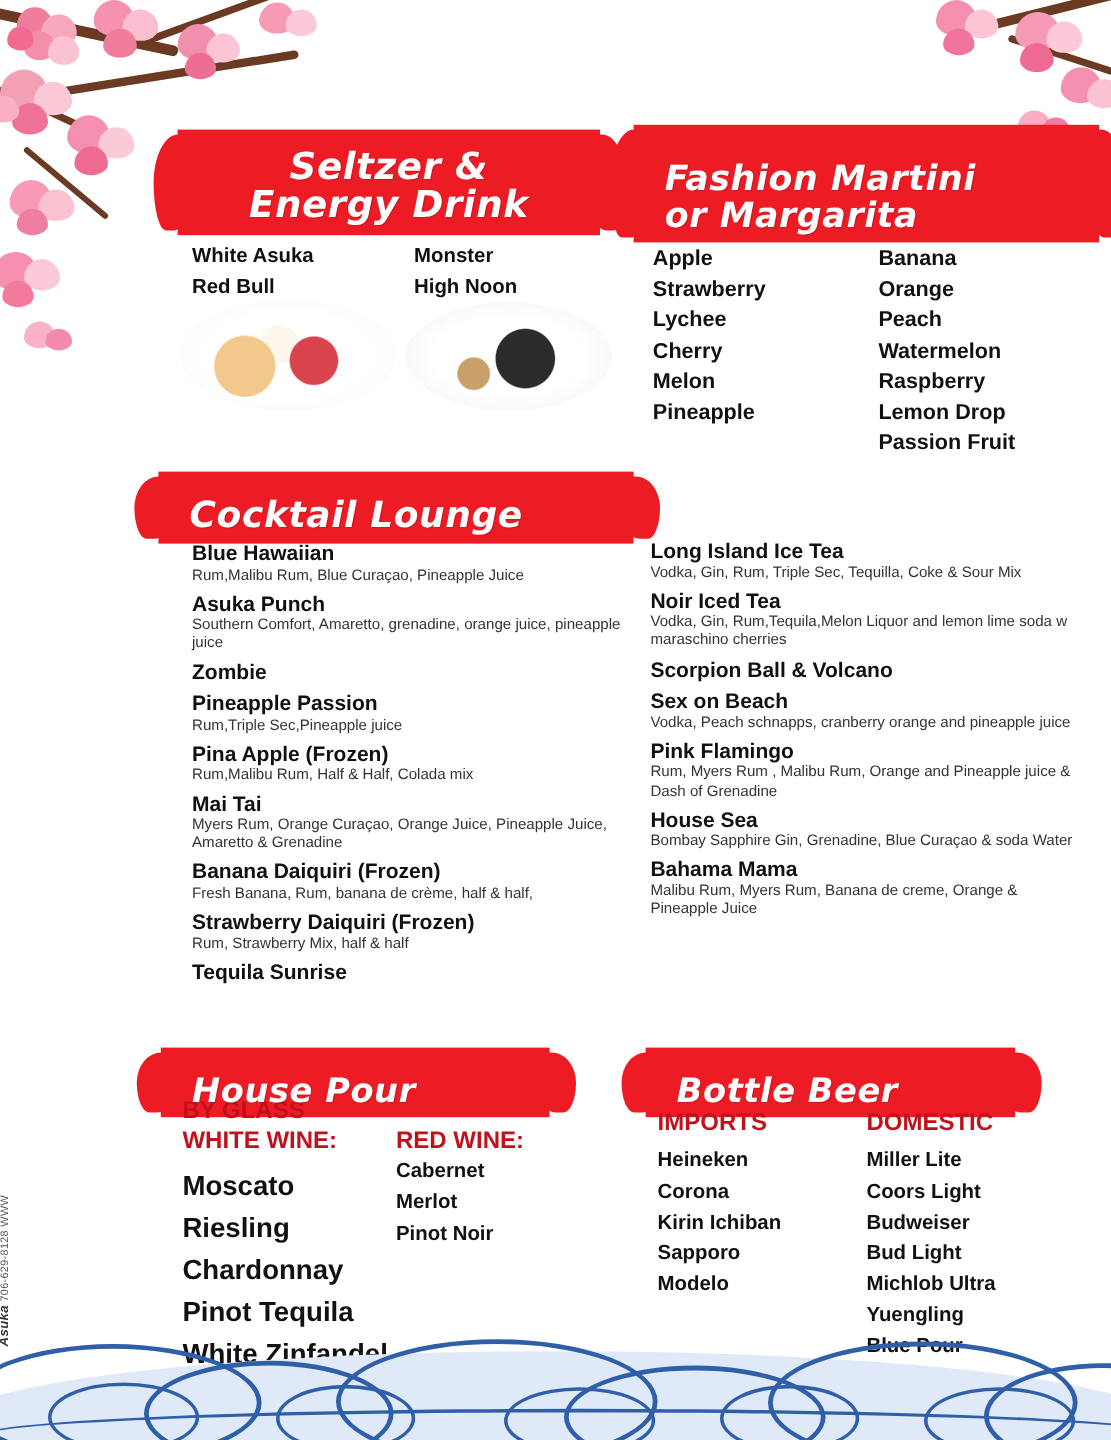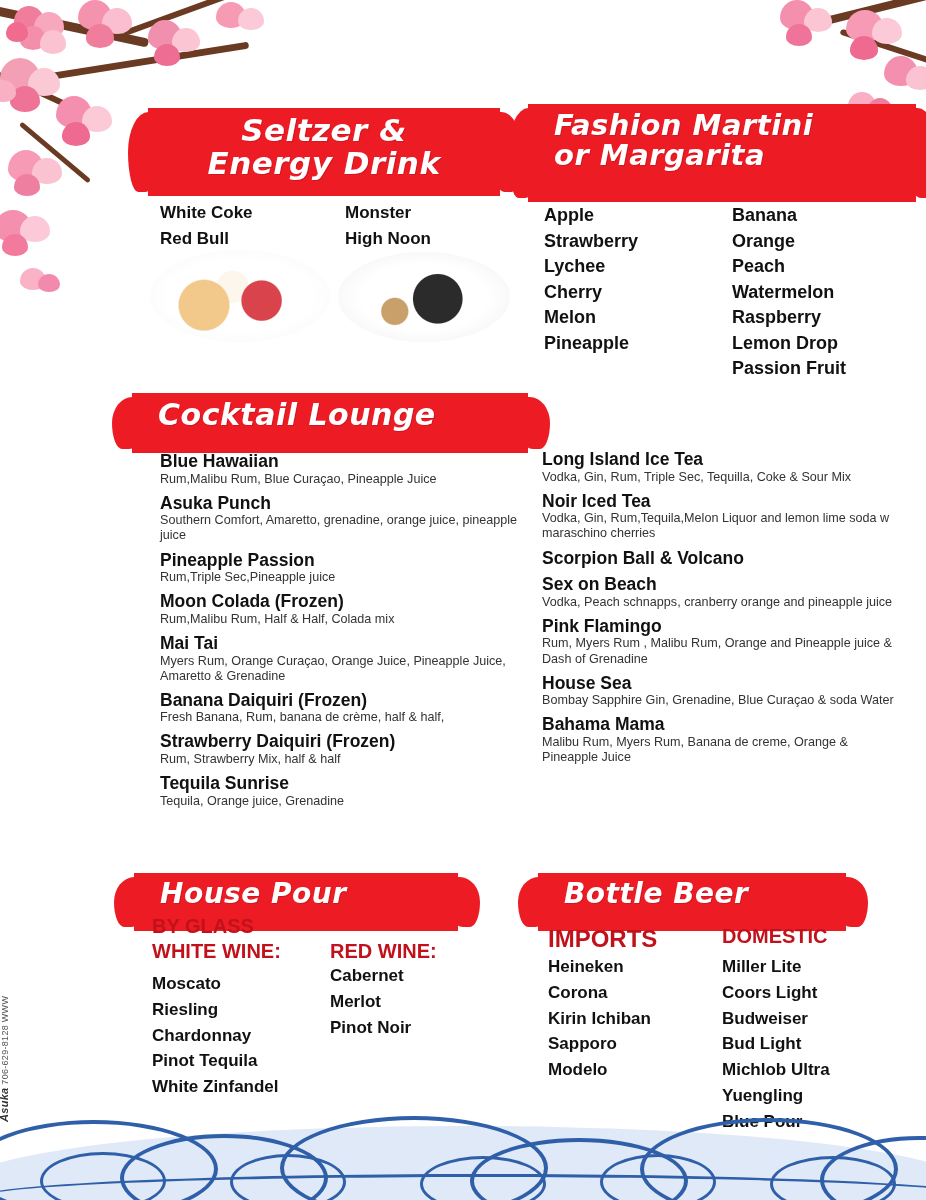--- a/index.html
+++ b/index.html
@@ -20,21 +20,21 @@
   
   .waves{position:absolute;left:0;bottom:0;width:926px;height:110px;overflow:hidden;}
   .wave{position:absolute;border-radius:50%;border-style:solid;border-color:#2f5fa8;background:transparent;}
   .wave.fill{background:#dfe9f7;border:none;}
 
   
   .banner{
     position:absolute;background:#ec1b24;color:#ffffff;
     font-family:"DejaVu Sans",sans-serif;
     font-weight:bold;font-style:italic;
-    display:flex;align-items:flex-start;
+    display:flex;align-items:flex-end;
     padding:6px 26px 8px 26px;
     letter-spacing:.5px;
     box-shadow:0 0 0 0 rgba(0,0,0,0);
   }
   .banner:before,.banner:after{
     content:"";position:absolute;top:4px;bottom:4px;width:34px;background:#ec1b24;
   }
   .banner:before{left:-20px;border-radius:60% 10% 50% 30%/50% 40% 60% 50%;}
   .banner:after{right:-22px;border-radius:10% 60% 30% 50%/40% 50% 50% 60%;}
   .banner .txt{position:relative;z-index:2;line-height:1.05;text-shadow:1px 1px 0 rgba(0,0,0,.12);}
@@ -78,26 +78,26 @@
   .cocktail-right{position:absolute;left:542px;top:450px;width:356px;}
   .cocktail-left .item,.cocktail-right .item{margin-bottom:7px;}
   .cocktail-left .item-name,.cocktail-right .item-name{font-size:17.5px;line-height:1.12;}
   .cocktail-left .item-desc,.cocktail-right .item-desc{font-size:12.6px;line-height:1.2;}
 
   
   #house-banner{left:134px;top:873px;width:272px;height:44px;font-size:28px;}
   .byglass{position:absolute;left:152px;top:915px;font-size:20px;}
   .wine-white-hdr{position:absolute;left:152px;top:940px;font-size:20px;}
   .wine-red-hdr{position:absolute;left:330px;top:940px;font-size:20px;}
-  .wine-white-list{position:absolute;left:152px;top:971px;font-size:17px;font-weight:bold;line-height:1.52;}
+  .wine-white-list{position:absolute;left:152px;top:971px;font-size:23px;font-weight:bold;line-height:1.52;}
   .wine-red-list{position:absolute;left:330px;top:963px;font-size:17px;font-weight:bold;line-height:1.52;}
 
   
   #beer-banner{left:538px;top:873px;width:256px;height:44px;font-size:28px;}
-  .beer-imports-hdr{position:absolute;left:548px;top:925px;font-size:24px;}
+  .beer-imports-hdr{position:absolute;left:548px;top:925px;font-size:20px;}
   .beer-domestic-hdr{position:absolute;left:722px;top:925px;font-size:20px;}
   .beer-imports{position:absolute;left:548px;top:954px;font-size:17px;font-weight:bold;line-height:1.52;}
   .beer-domestic{position:absolute;left:722px;top:954px;font-size:17px;font-weight:bold;line-height:1.52;}
 
   
   .side-text{
     position:absolute;left:10px;bottom:78px;
     transform:rotate(-90deg);transform-origin:left bottom;
     font-size:9px;color:#555;white-space:nowrap;letter-spacing:.3px;
   }
@@ -187,21 +187,21 @@
   </div>
 
   <div class="banner" id="seltzer-banner">
     <div class="txt">
       <div>Seltzer &amp;</div>
       <div>Energy Drink</div>
     </div>
   </div>
   <div class="seltzer-cols">
     <div class="c1">
-      <div>White Coke</div>
+      <div>White Asuka</div>
       <div>Red Bull</div>
     </div>
     <div class="c2">
       <div>Monster</div>
       <div>High Noon</div>
     </div>
   </div>
   <div class="photo" id="photo-drinks"></div>
   <div class="photo" id="photo-hotpot"></div>
 
@@ -238,44 +238,44 @@
   <div class="cocktail-left">
     <div class="item">
         <div class="item-name">Blue Hawaiian</div>
         <div class="item-desc">Rum,Malibu Rum, Blue Curaçao, Pineapple Juice</div>
       </div>
     <div class="item">
         <div class="item-name">Asuka Punch</div>
         <div class="item-desc">Southern Comfort, Amaretto, grenadine, orange juice, pineapple juice</div>
       </div>
     <div class="item">
+        <div class="item-name">Zombie</div>
       </div>
     <div class="item">
         <div class="item-name">Pineapple Passion</div>
         <div class="item-desc">Rum,Triple Sec,Pineapple juice</div>
       </div>
     <div class="item">
-        <div class="item-name">Moon Colada (Frozen)</div>
+        <div class="item-name">Pina Apple (Frozen)</div>
         <div class="item-desc">Rum,Malibu Rum, Half &amp; Half, Colada mix</div>
       </div>
     <div class="item">
         <div class="item-name">Mai Tai</div>
         <div class="item-desc">Myers Rum, Orange Curaçao, Orange Juice, Pineapple Juice, Amaretto &amp; Grenadine</div>
       </div>
     <div class="item">
         <div class="item-name">Banana Daiquiri (Frozen)</div>
         <div class="item-desc">Fresh Banana, Rum, banana de crème, half &amp; half,</div>
       </div>
     <div class="item">
         <div class="item-name">Strawberry Daiquiri (Frozen)</div>
         <div class="item-desc">Rum, Strawberry Mix, half &amp; half</div>
       </div>
     <div class="item">
         <div class="item-name">Tequila Sunrise</div>
-        <div class="item-desc">Tequila, Orange juice, Grenadine</div>
       </div>
   </div>
 
   <div class="cocktail-right">
     <div class="item">
         <div class="item-name">Long Island Ice Tea</div>
         <div class="item-desc">Vodka, Gin, Rum, Triple Sec, Tequilla, Coke &amp; Sour Mix</div>
       </div>
     <div class="item">
         <div class="item-name">Noir Iced Tea</div>

